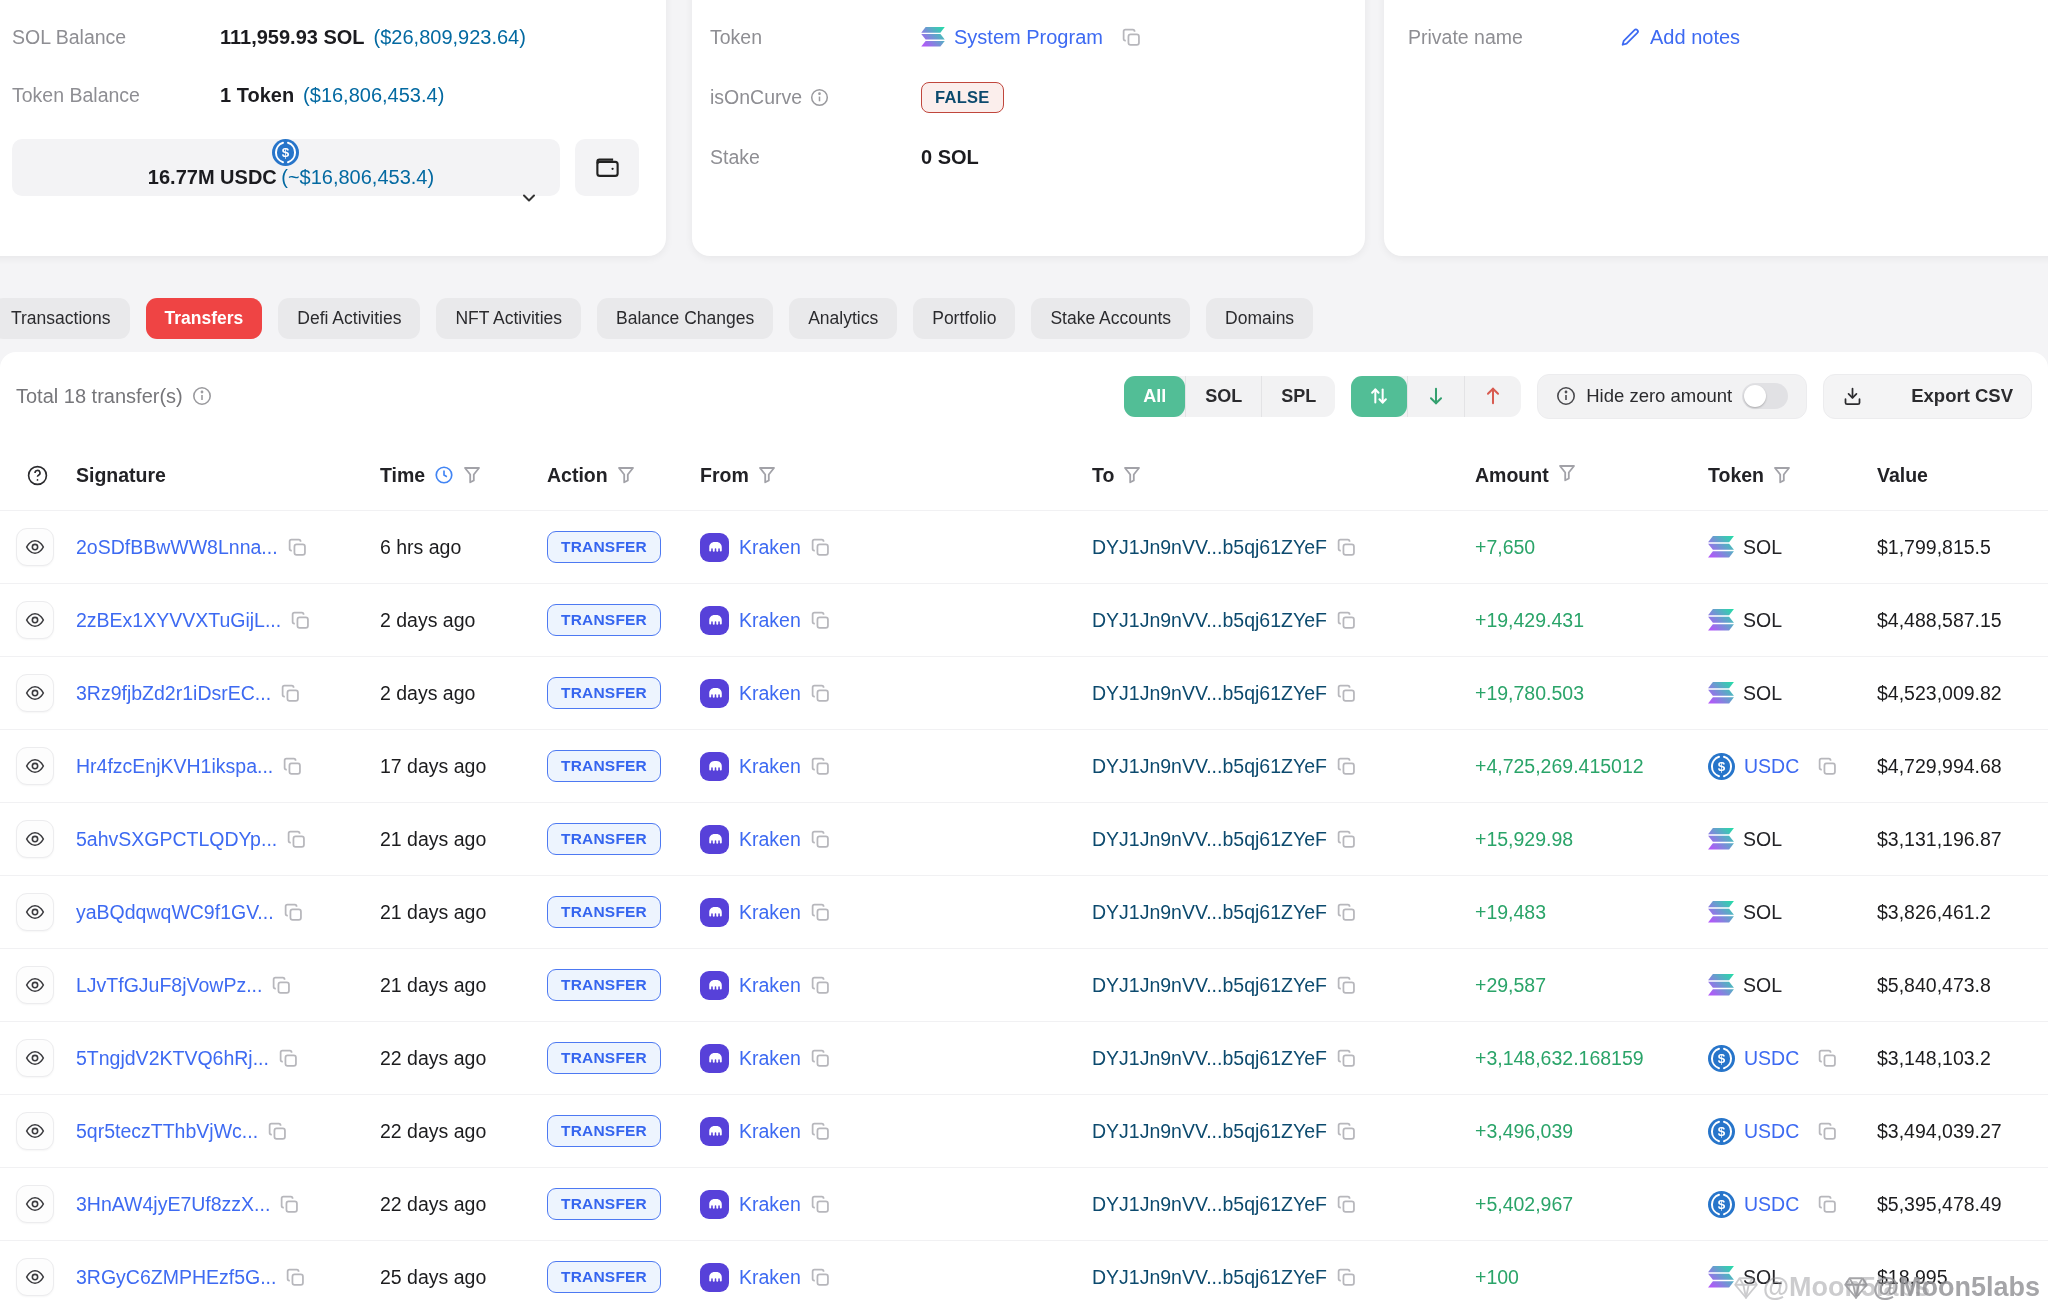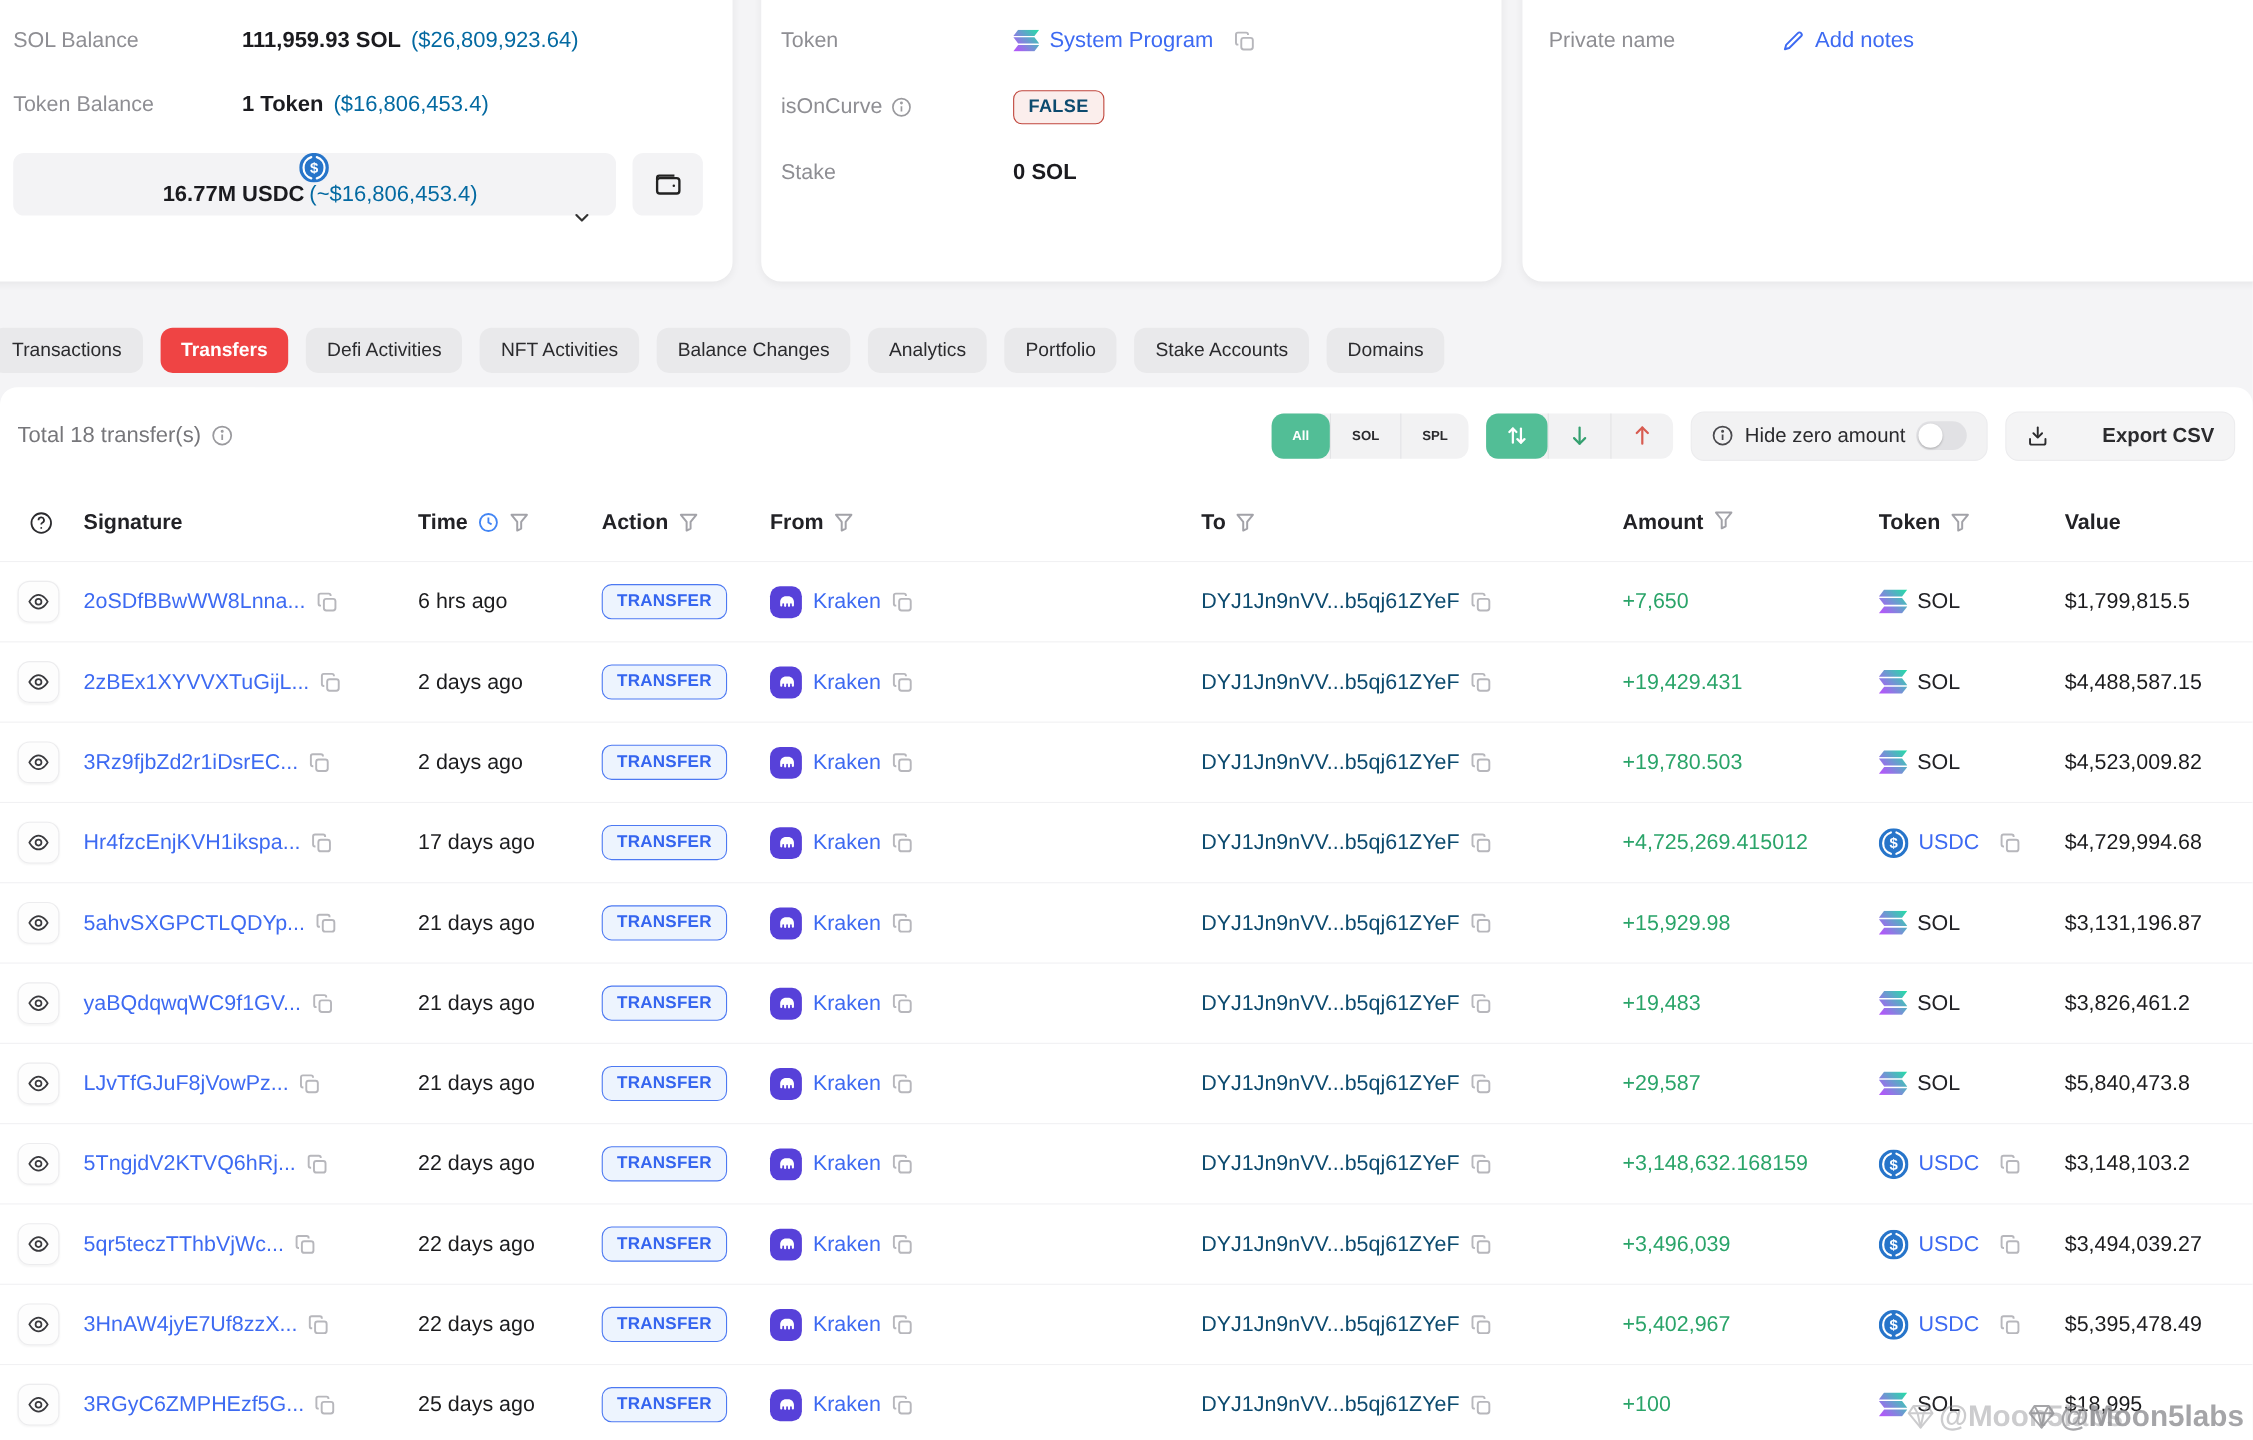--- a/index.html
+++ b/index.html
@@ -49,21 +49,21 @@
   .table-card { position:absolute; top:352px; left:0; right:0; bottom:0; background:#fff;
       border-radius:16px 16px 0 0; overflow:hidden; }
 
   .filter-bar { height:88px; display:flex; align-items:center; justify-content:space-between;
       padding:0 16px; }
   .total-wrap { display:flex; align-items:center; gap:9px; color:#76767a; font-size:20px; }
   .controls { display:flex; align-items:center; gap:16px; }
 
   .seg { display:flex; background:#f2f2f3; border-radius:11px; height:41px; align-items:stretch; }
   .seg .opt { display:flex; align-items:center; justify-content:center; padding:0 19px;
-      font-size:12px; font-weight:600; color:#2b2b2e; cursor:pointer; }
+      font-size:18px; font-weight:600; color:#2b2b2e; cursor:pointer; }
   .seg .opt + .opt { border-left:1px solid #e3e3e5; }
   .seg .opt.active { background:#52be96; color:#fff; border-radius:11px; border-left:none; }
   .seg .opt.icon-opt { padding:0 17px; }
 
   .pill { height:45px; background:#f2f2f3; border:1px solid #ececee; border-radius:12px;
       display:flex; align-items:center; gap:10px; padding:0 18px; cursor:pointer; }
   .pill .pill-label { font-size:18.5px; color:#2b2b2e; }
   .toggle { width:46px; height:26px; background:#e1e1e4; border-radius:13px; position:relative; flex-shrink:0; }
   .toggle .knob { position:absolute; left:2px; top:2px; width:22px; height:22px; background:#fff;
       border-radius:50%; box-shadow:0 1px 2px rgba(0,0,0,.25); }

